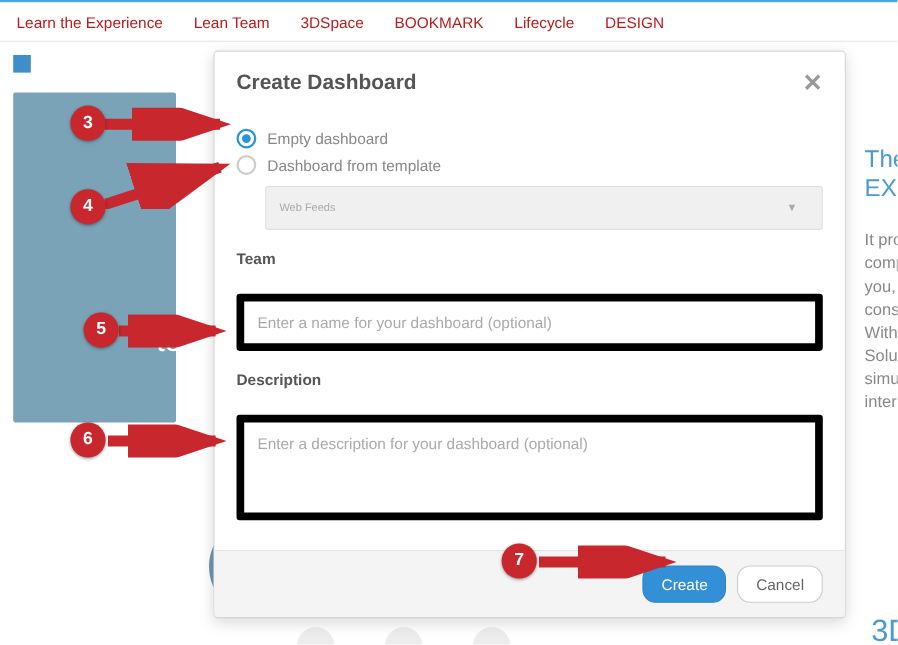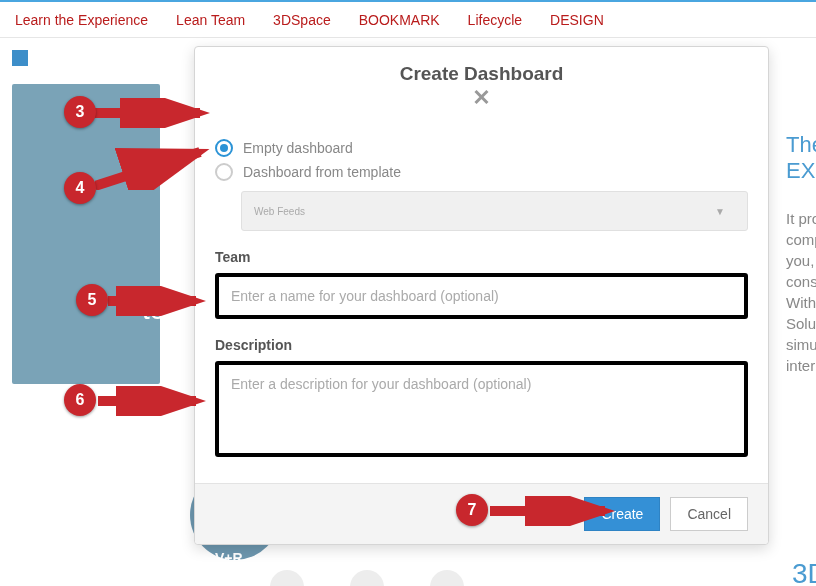--- a/index.html
+++ b/index.html
@@ -107,21 +107,20 @@
     background: #fff;
     border: 1px solid #d5d5d5;
     border-radius: 4px;
     box-shadow: 0 4px 14px rgba(0,0,0,0.15);
   }
   .modal-header {
     padding: 16px 20px 14px 20px;
     display: flex;
     justify-content: space-between;
     align-items: center;
-    flex-direction: column;
   }
   .modal-title {
     color: #555;
     font-size: 19px;
     font-weight: bold;
   }
   .close-x {
     color: #999;
     font-size: 22px;
     font-weight: bold;
@@ -174,44 +173,44 @@
     text-align: center;
     color: #aaa;
   }
   .field-label {
     margin-top: 18px;
     font-size: 14px;
     color: #555;
     font-weight: bold;
   }
   .text-input {
-    margin-top: 8px;
+    margin-top: 24px;
     width: 100%;
-    border: 4px solid #000000;
+    border: 7px solid #000000;
     border-radius: 3px;
     padding: 11px 12px;
     font-size: 14px;
     font-family: inherit;
   }
   .text-input::placeholder { color: #aaa; }
   textarea.text-input {
     height: 96px;
     resize: none;
   }
   .modal-footer {
     background: #f4f4f4;
     border-top: 1px solid #e3e3e3;
     padding: 13px 20px;
     display: flex;
     justify-content: flex-end;
     gap: 10px;
     border-radius: 0 0 4px 4px;
   }
   .btn {
-    border-radius: 0;
+    border-radius: 12px;
     font-size: 14px;
     padding: 8px 16px;
     cursor: pointer;
     border: 1px solid;
   }
   .btn-primary {
     background: #3490d6;
     border-color: #2e83c4;
     color: #fff;
   }

